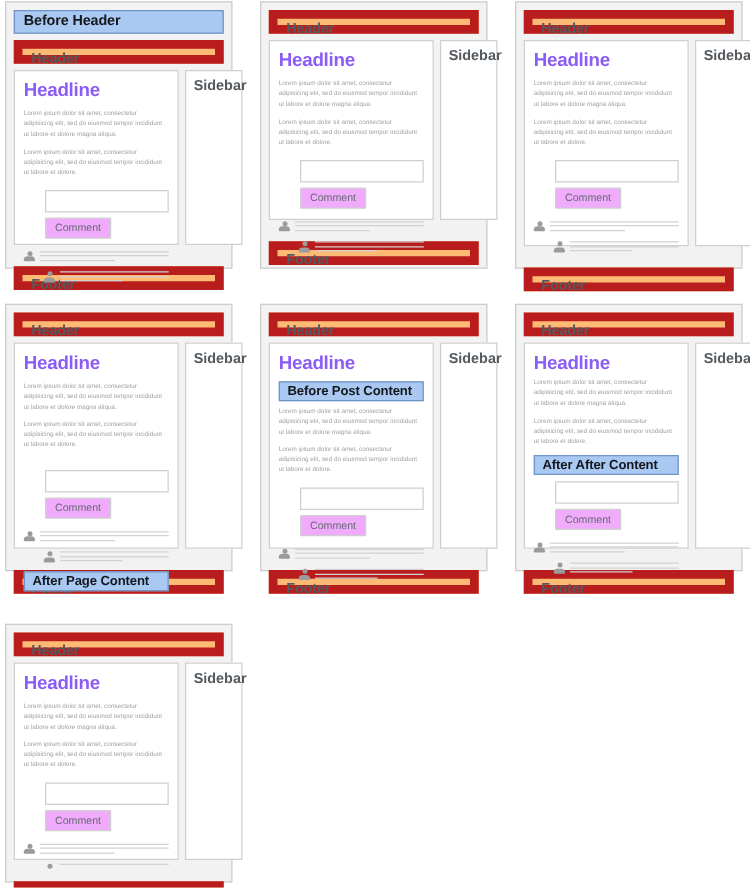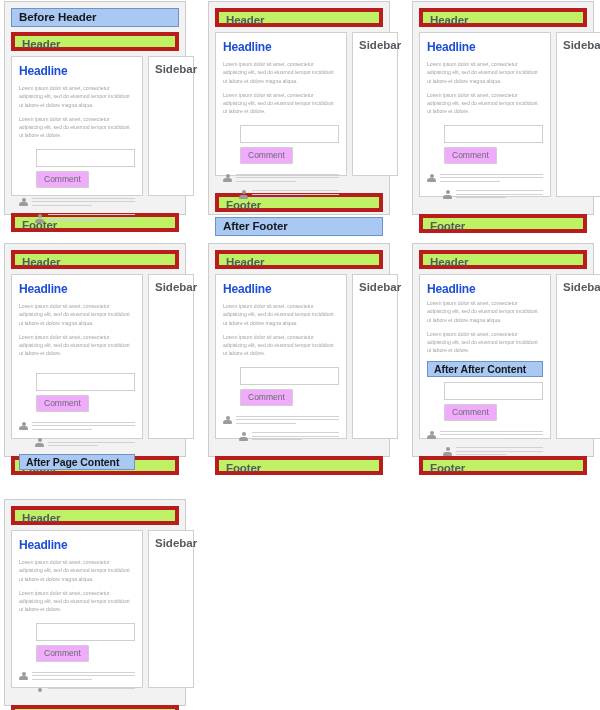--- a/index.html
+++ b/index.html
@@ -16,22 +16,22 @@
   .panel{
     position:absolute;
     background:#f2f2f2;
     border:1px solid #cccccc;
     box-sizing:border-box;
     padding:6px;
   }
 
   
   .bar{
-    background:#bef264;
-    border:4px solid #b91c1c;
+    background:#fdba74;
+    border:7px solid #b91c1c;
     box-sizing:border-box;
     height:19px;
     line-height:17px;
     padding:0 7px;
     font-size:11.5px;
     font-weight:bold;
     color:#555a5f;
     letter-spacing:-0.1px;
   }
   .bar.header{margin-bottom:5px;}
@@ -54,23 +54,23 @@
     box-sizing:border-box;
     width:46px;
     flex:0 0 46px;
     padding:6px 16px 0 6px;
     font-size:11.5px;
     font-weight:bold;
     color:#555a5f;
   }
 
   .headline{
-    font-size:12px;
+    font-size:15px;
     font-weight:bold;
-    color:#1d4ed8;
+    color:#8b5cf6;
     margin:1px 0 6px 0;
     letter-spacing:-0.2px;
   }
   .para{
     font-size:5.1px;
     line-height:1.62;
     color:#a2a2a2;
     margin:0 0 6px 0;
     max-width:113px;
   }
@@ -222,21 +222,20 @@
                 <div class="ln w1"></div>
                 <div class="ln w2"></div>
                 <div class="ln w3"></div>
               </div>
           </div>
         </div>
       </div>
       <div class="sidebar">Sidebar</div>
     </div>
     <div class="bar footer">Footer</div>
-    <div class="hook full" style="margin-top:5px;">After Footer</div>
   </div>
 
   <div class="panel" style="left:412px;top:1px;width:182px;height:214px;">
     <div class="bar header">Header</div>
     <div class="body-row" style="height:165px;">
       <div class="content">
         <div class="headline">Headline</div>
         <p class="para">Lorem ipsum dolor sit amet, consectetur adipisicing elit, sed do eiusmod tempor incididunt ut labore et dolore magna aliqua.</p>
         <p class="para">Lorem ipsum dolor sit amet, consectetur adipisicing elit, sed do eiusmod tempor incididunt ut labore et dolore.</p>
         <div class="form">
@@ -314,20 +313,21 @@
       <div class="sidebar">Sidebar</div>
     </div>
     <div class="bar footer">Footer</div>
   </div>
 
   <div class="panel" style="left:208px;top:243px;width:182px;height:214px;">
     <div class="bar header">Header</div>
     <div class="body-row" style="height:165px;">
       <div class="content">
         <div class="headline">Headline</div>
+        <div class="hook inset">Before Post Content</div>
         <p class="para">Lorem ipsum dolor sit amet, consectetur adipisicing elit, sed do eiusmod tempor incididunt ut labore et dolore magna aliqua.</p>
         <p class="para">Lorem ipsum dolor sit amet, consectetur adipisicing elit, sed do eiusmod tempor incididunt ut labore et dolore.</p>
         <div class="form">
           <div class="textbox"></div>
           <div class="btn">Comment</div>
         </div>
         <div class="comments">
           <div class="cmt">
             <div class="avatar">
                 <span class="head"></span>

